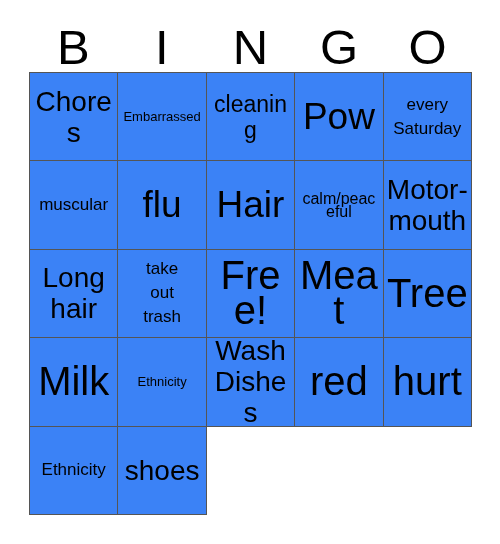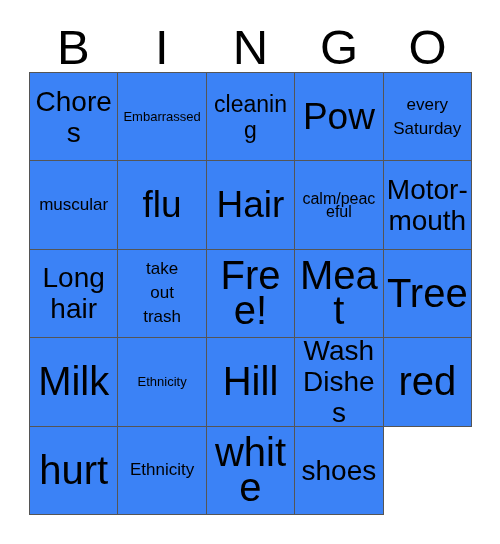--- a/index.html
+++ b/index.html
@@ -156,38 +156,32 @@
     <div class="bingo-cell size-lg" style="border-right-color: rgb(85, 85, 85); border-bottom-color: rgb(85, 85, 85);">
       <span class="cell-text">Tree</span>
     </div>
 
     <div class="bingo-cell size-lg" style="border-right-color: rgb(85, 85, 85); border-bottom-color: rgb(85, 85, 85);">
       <span class="cell-text">Milk</span>
     </div>
     <div class="bingo-cell size-xxs" style="border-right-color: rgb(85, 85, 85); border-bottom-color: rgb(85, 85, 85);">
       <span class="cell-text">Ethnicity</span>
     </div>
-    <div class="bingo-cell size-lg" style="border-right-color: rgb(85, 85, 85); border-bottom-color: rgb(85, 85, 85);">
-      <span class="cell-text">Hill</span>
-    </div>
     <div class="bingo-cell size-md" style="border-right-color: rgb(85, 85, 85); border-bottom-color: rgb(85, 85, 85);">
       <span class="cell-text">Wash
 Dishes</span>
     </div>
 
     <div class="bingo-cell size-lg" style="border-right-color: rgb(85, 85, 85); border-bottom-color: rgb(85, 85, 85);">
       <span class="cell-text">red</span>
     </div>
     <div class="bingo-cell size-lg" style="border-right-color: rgb(85, 85, 85); border-bottom-color: rgb(85, 85, 85);">
       <span class="cell-text">hurt</span>
     </div>
     <div class="bingo-cell size-xs" style="border-right-color: rgb(85, 85, 85); border-bottom-color: rgb(85, 85, 85);">
       <span class="cell-text">Ethnicity</span>
     </div>
-    <div class="bingo-cell size-lg" style="border-right-color: rgb(85, 85, 85); border-bottom-color: rgb(85, 85, 85);">
-      <span class="cell-text">white</span>
-    </div>
     <div class="bingo-cell size-md" style="border-right-color: rgb(85, 85, 85); border-bottom-color: rgb(85, 85, 85);">
       <span class="cell-text">shoes</span>
     </div>
 
   </div>
 </div>
 
 </body></html>

